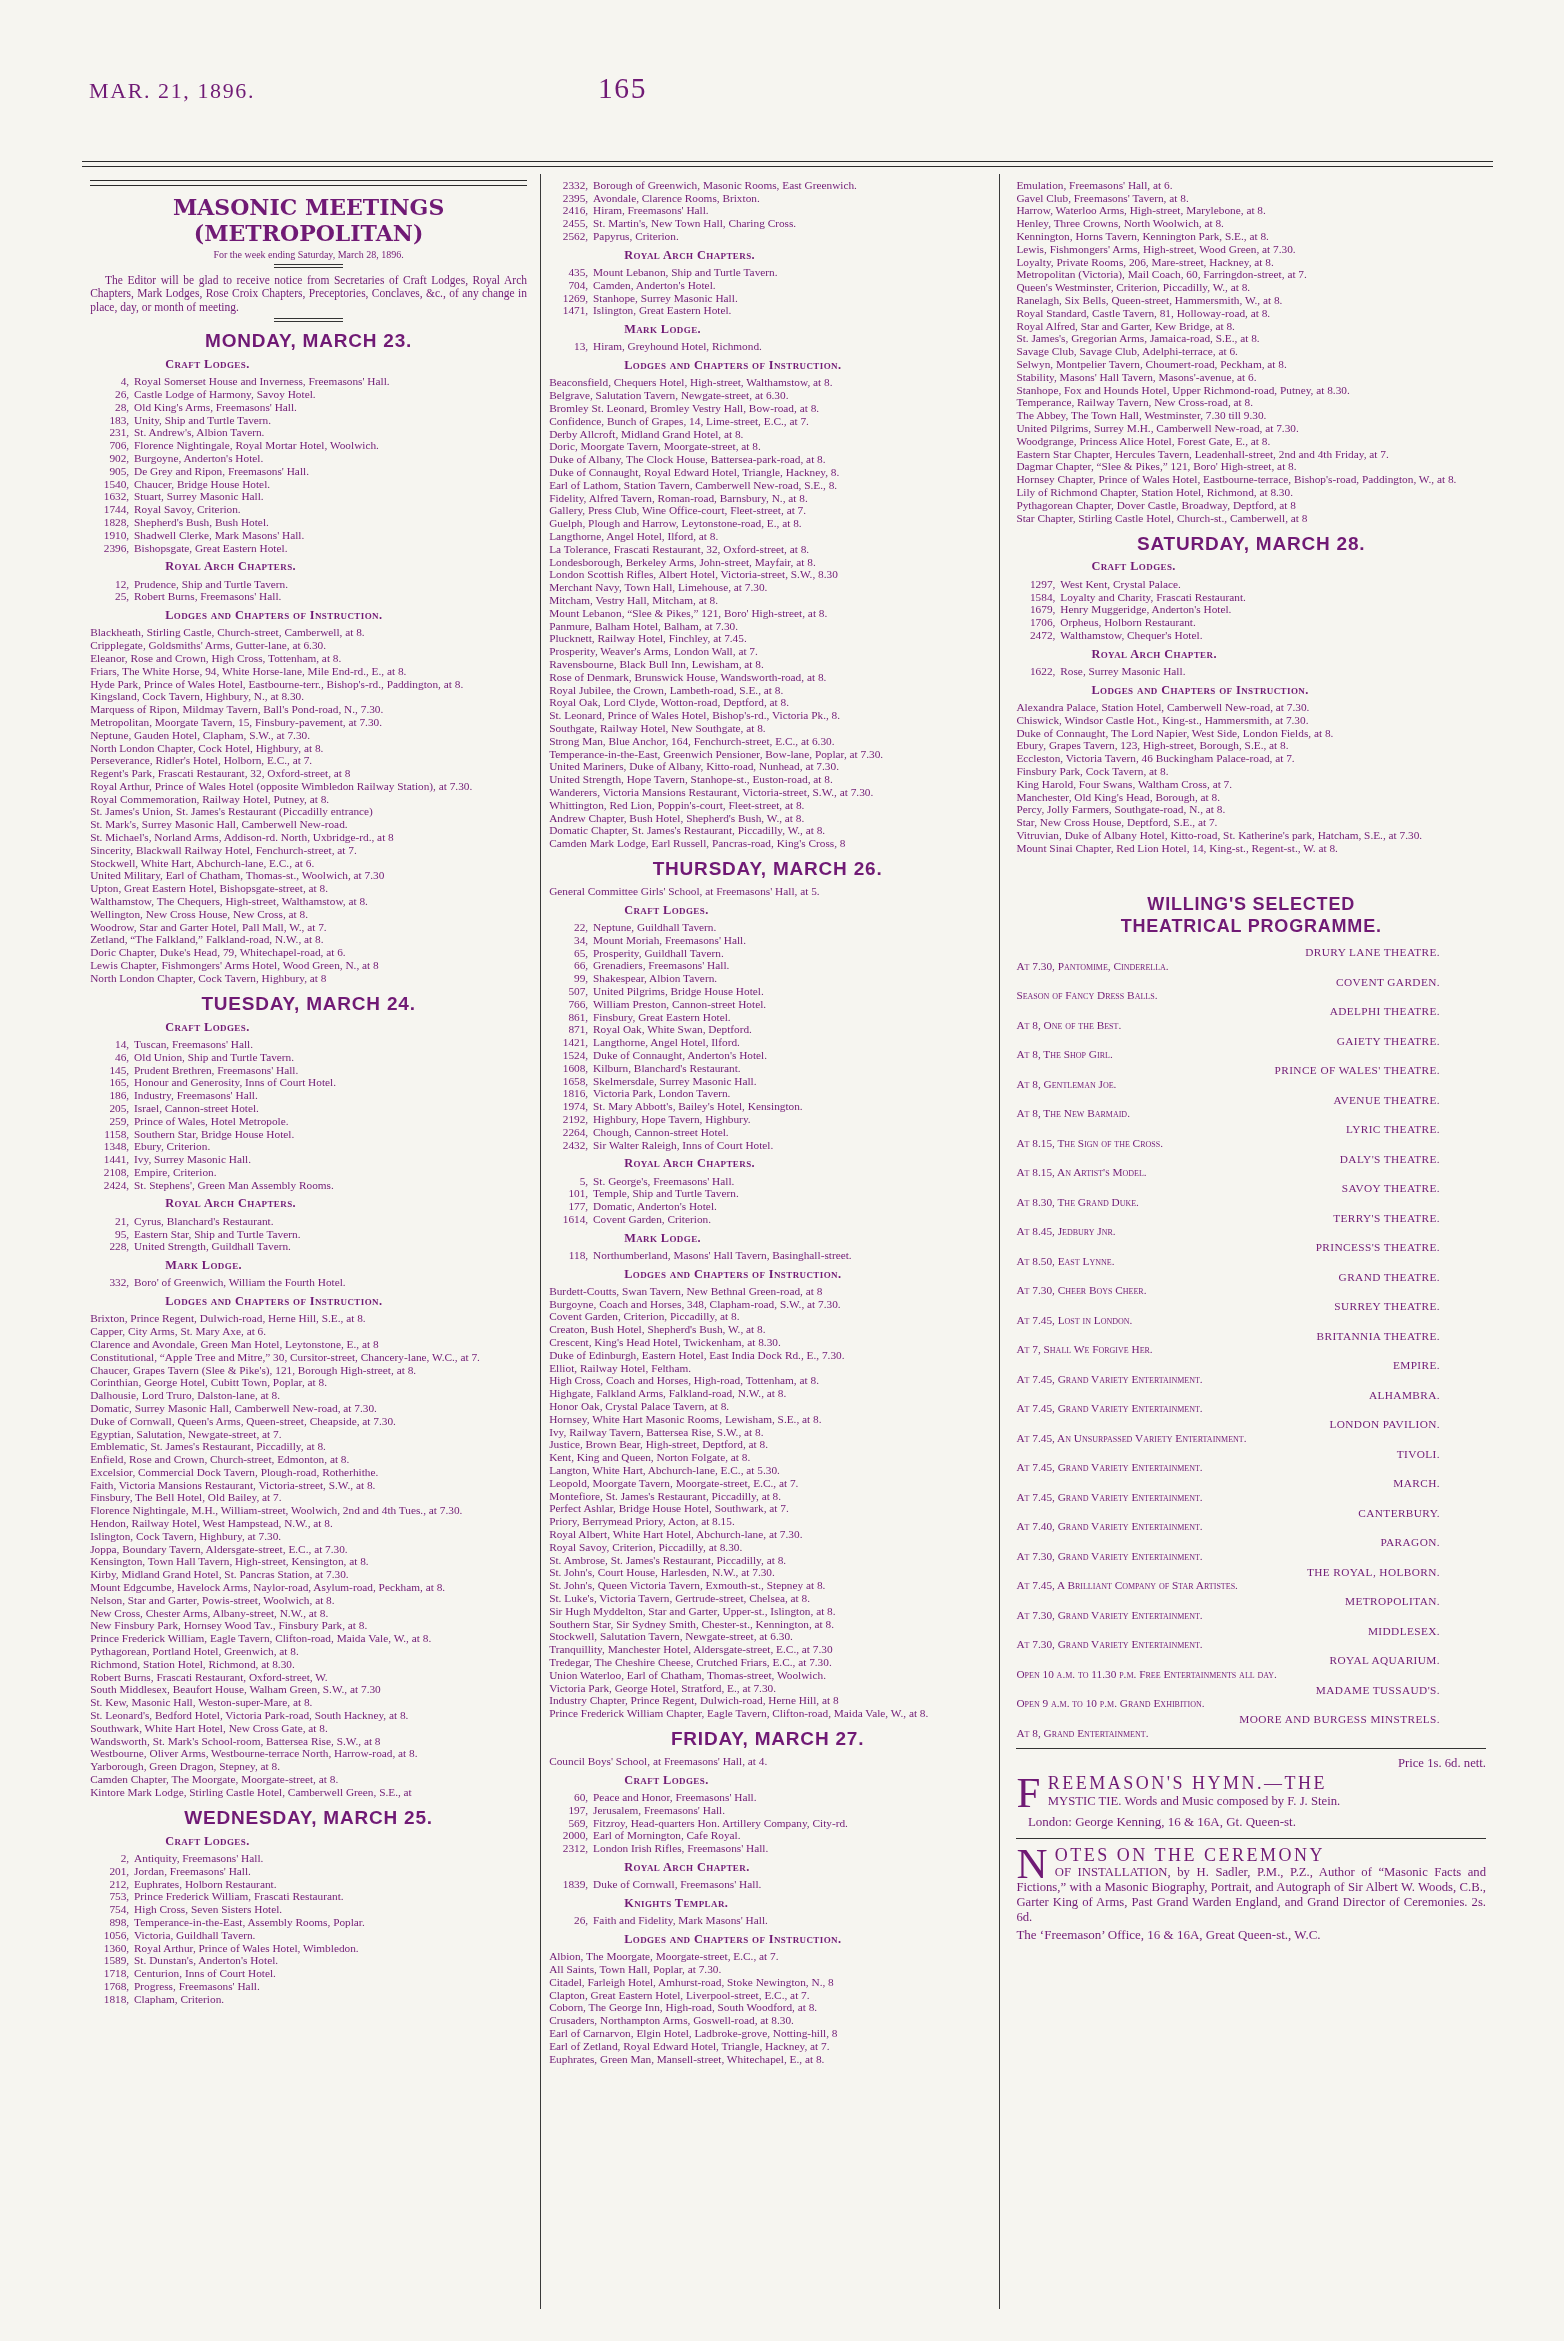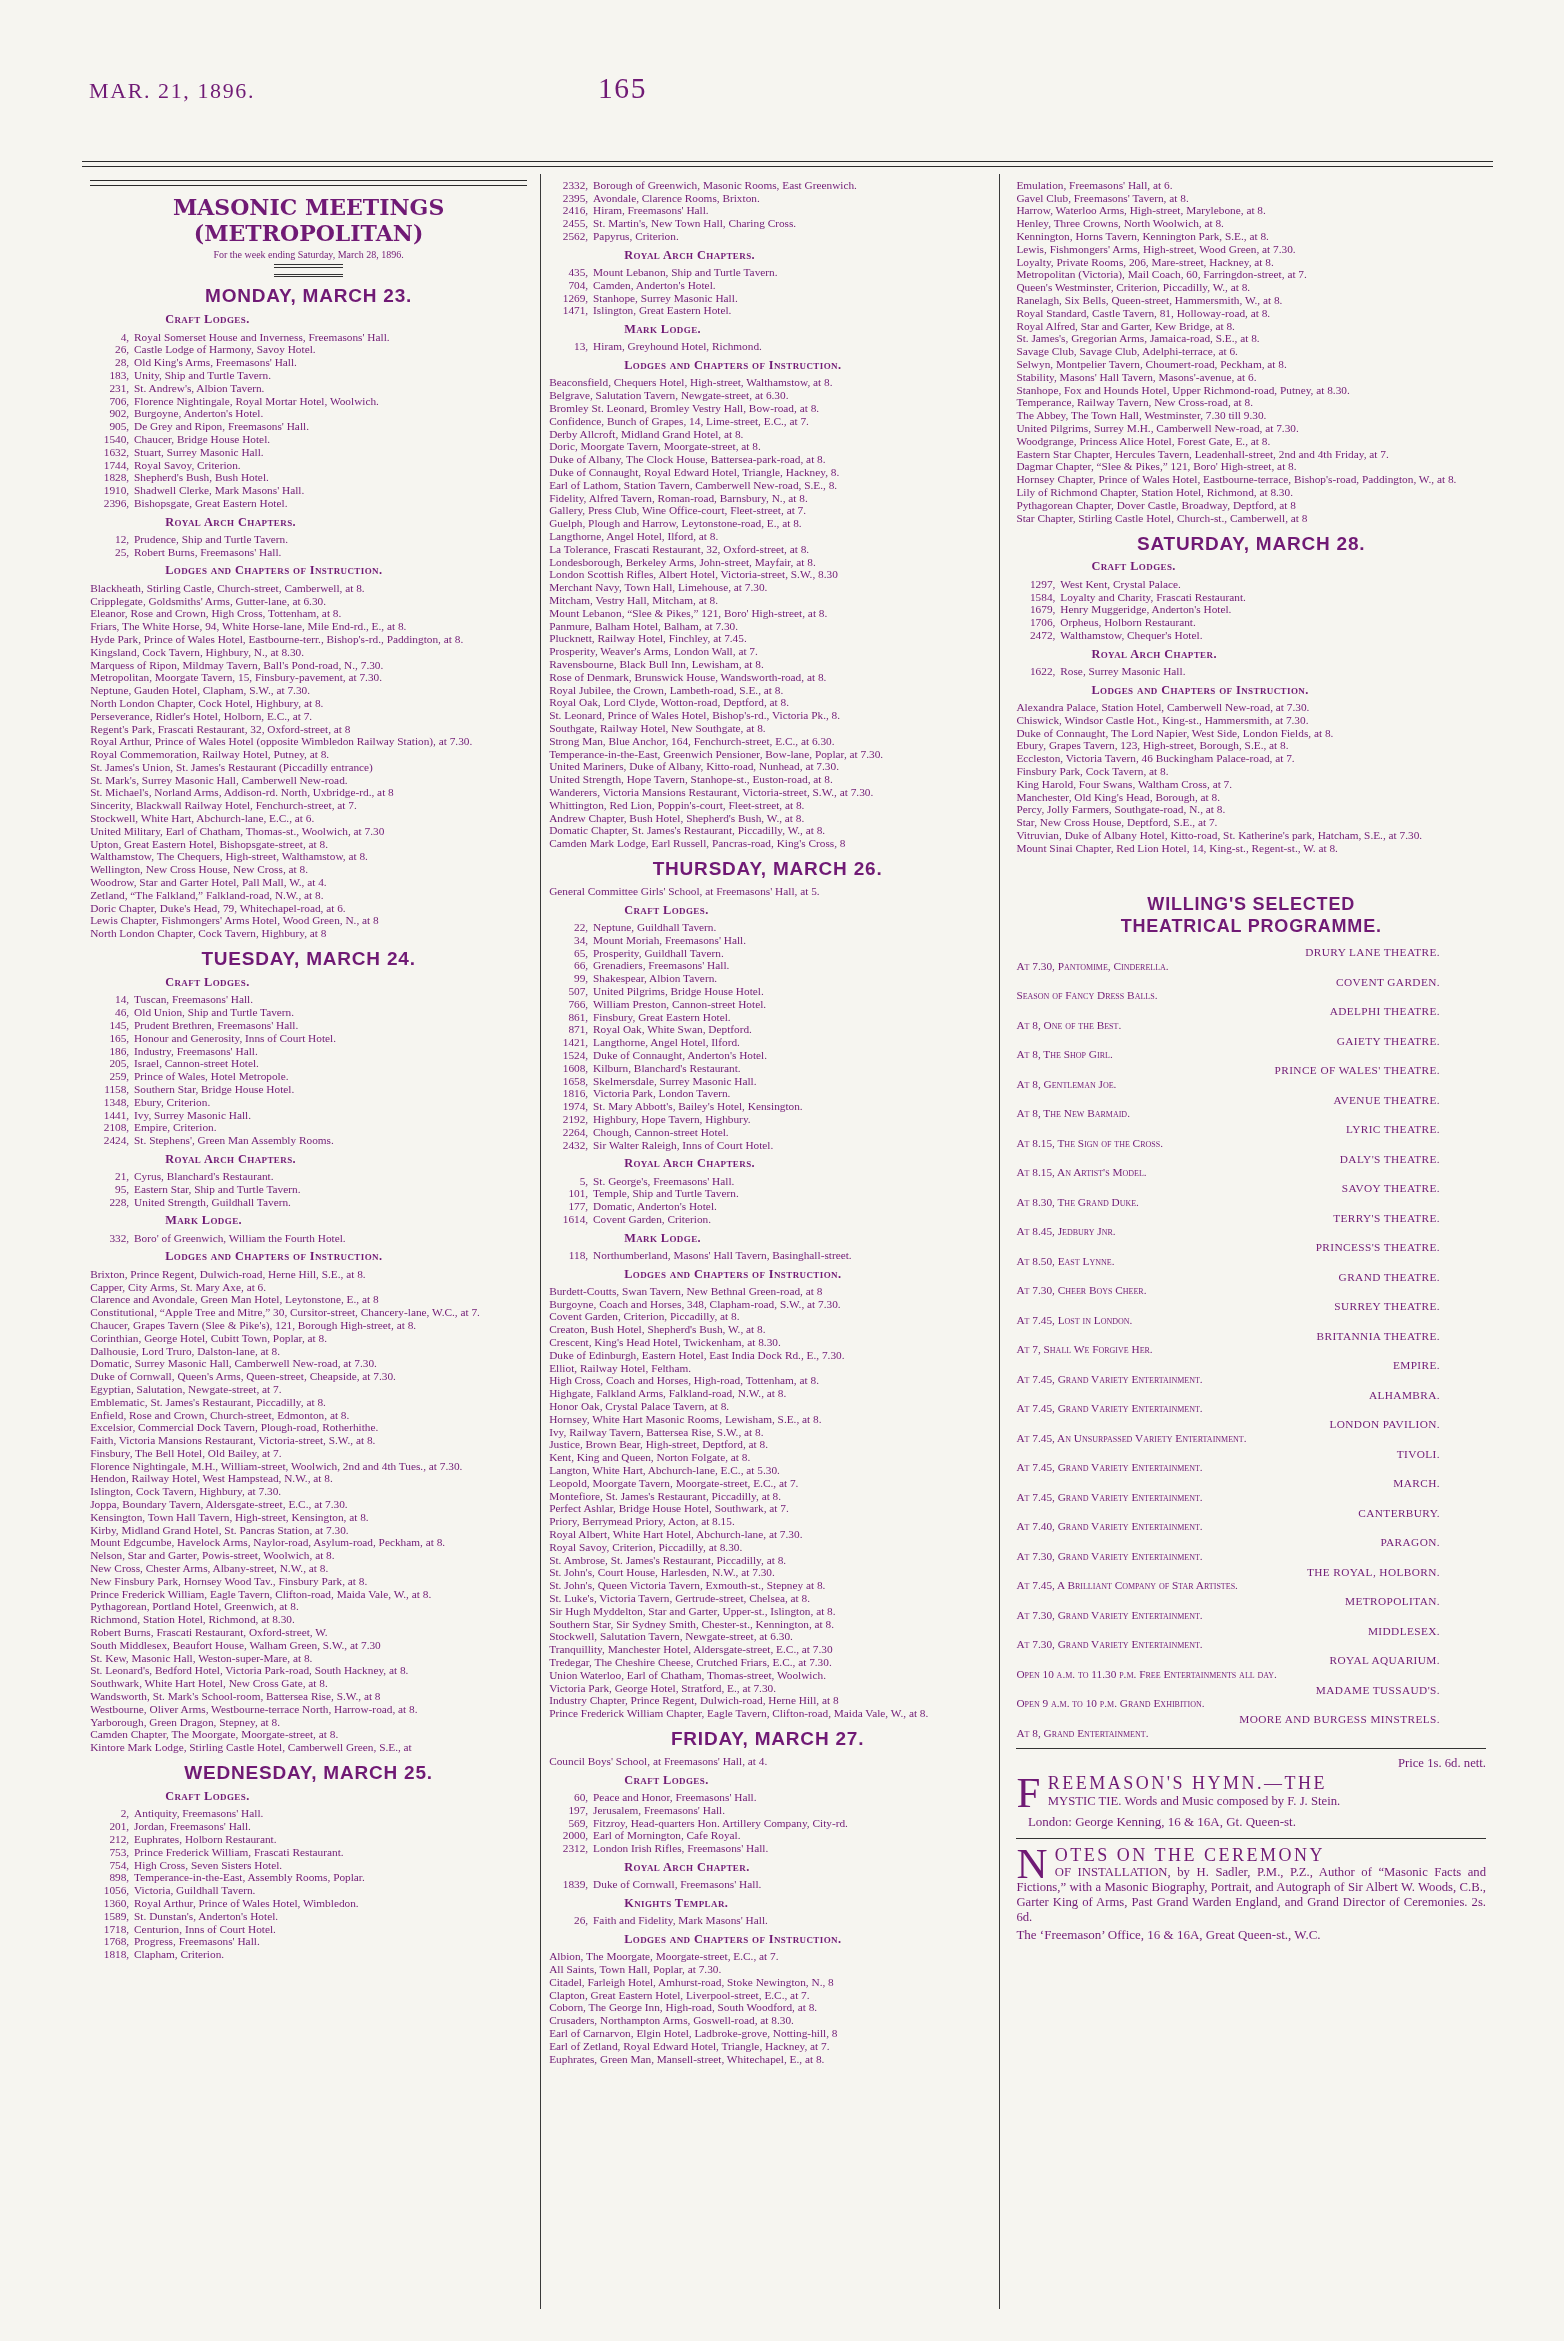--- a/index.html
+++ b/index.html
@@ -63,20 +63,21 @@
   <div class="head-rule"></div>
 
   <main class="columns">
 
     <section class="col col1">
       <div>
         <div class="mast-rule"></div>
         <h1 class="mast-title">MASONIC MEETINGS (METROPOLITAN)</h1>
         <div class="mast-sub">For the week ending Saturday, March 28, 1896.</div>
         <div class="sep"></div>
+        <p class="editor-note">The Editor will be glad to receive notice from Secretaries of Craft Lodges, Royal Arch Chapters, Mark Lodges, Rose Croix Chapters, Preceptories, Conclaves, &amp;c., of any change in place, day, or month of meeting.</p>
         <div class="sep"></div>
       </div>
       <div>
           <div class="day-heading">MONDAY, MARCH 23.</div>
           <div class="group-heading">Craft Lodges.</div>
           <div class="lodge-line">
             <span class="num">4,</span>
             <span class="txt">Royal Somerset House and Inverness, Freemasons' Hall.</span>
           </div>
           <div class="lodge-line">
@@ -157,21 +158,21 @@
           <div class="entry">Royal Commemoration, Railway Hotel, Putney, at 8.</div>
           <div class="entry">St. James's Union, St. James's Restaurant (Piccadilly entrance)</div>
           <div class="entry">St. Mark's, Surrey Masonic Hall, Camberwell New-road.</div>
           <div class="entry">St. Michael's, Norland Arms, Addison-rd. North, Uxbridge-rd., at 8</div>
           <div class="entry">Sincerity, Blackwall Railway Hotel, Fenchurch-street, at 7.</div>
           <div class="entry">Stockwell, White Hart, Abchurch-lane, E.C., at 6.</div>
           <div class="entry">United Military, Earl of Chatham, Thomas-st., Woolwich, at 7.30</div>
           <div class="entry">Upton, Great Eastern Hotel, Bishopsgate-street, at 8.</div>
           <div class="entry">Walthamstow, The Chequers, High-street, Walthamstow, at 8.</div>
           <div class="entry">Wellington, New Cross House, New Cross, at 8.</div>
-          <div class="entry">Woodrow, Star and Garter Hotel, Pall Mall, W., at 4.</div>
+          <div class="entry">Woodrow, Star and Garter Hotel, Pall Mall, W., at 7.</div>
           <div class="entry">Zetland, “The Falkland,” Falkland-road, N.W., at 8.</div>
           <div class="entry">Doric Chapter, Duke's Head, 79, Whitechapel-road, at 6.</div>
           <div class="entry">Lewis Chapter, Fishmongers' Arms Hotel, Wood Green, N., at 8</div>
           <div class="entry">North London Chapter, Cock Tavern, Highbury, at 8</div>
           <div class="day-heading">TUESDAY, MARCH 24.</div>
           <div class="group-heading">Craft Lodges.</div>
           <div class="lodge-line">
             <span class="num">14,</span>
             <span class="txt">Tuscan, Freemasons' Hall.</span>
           </div>

